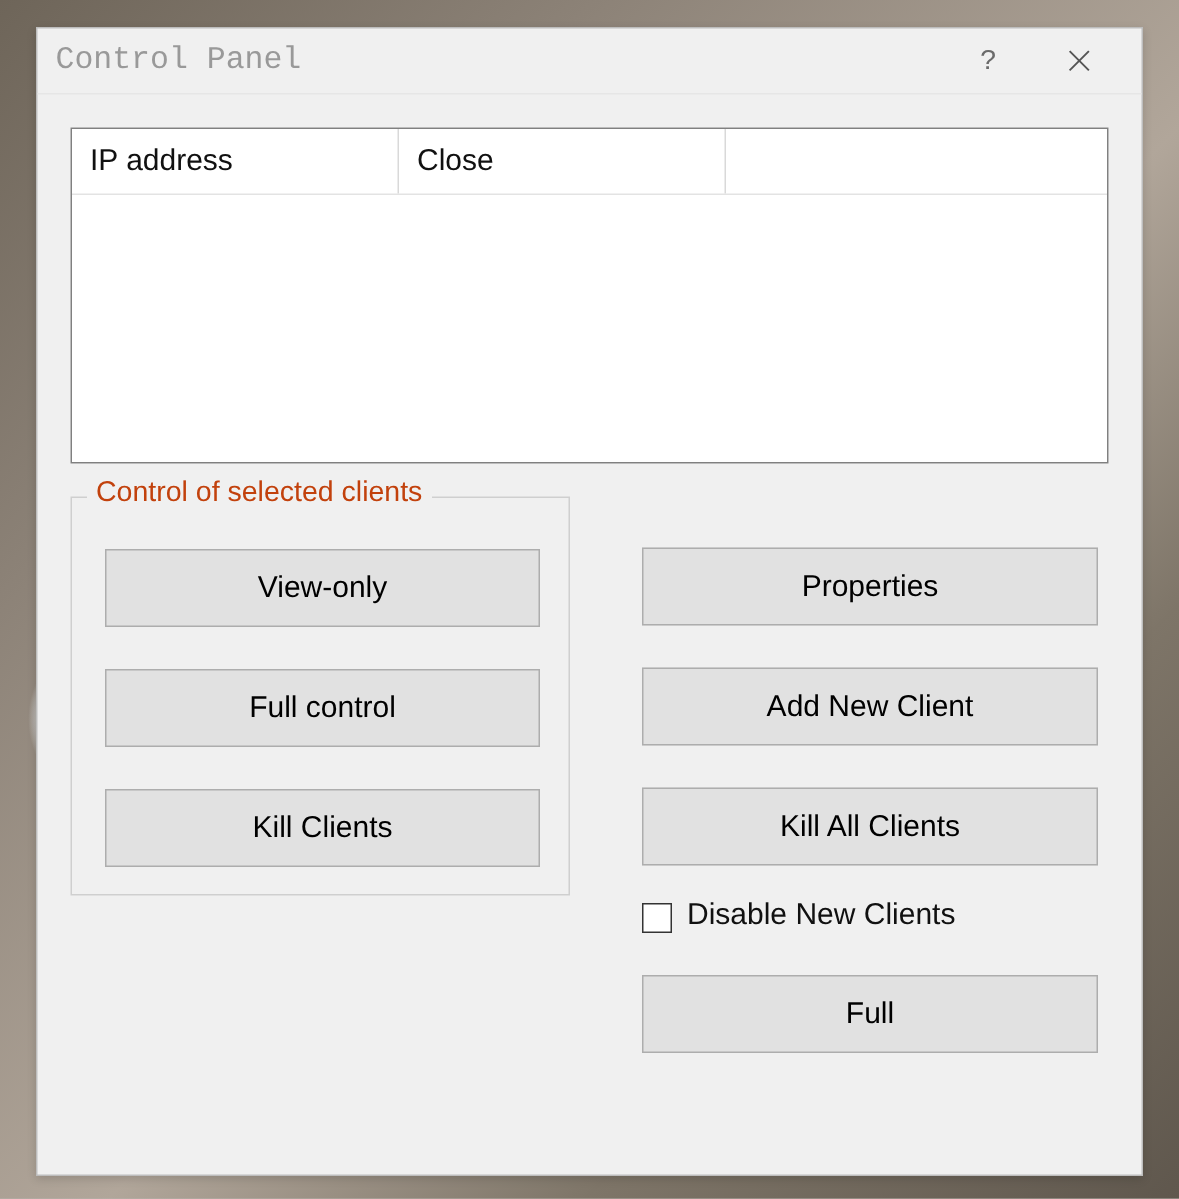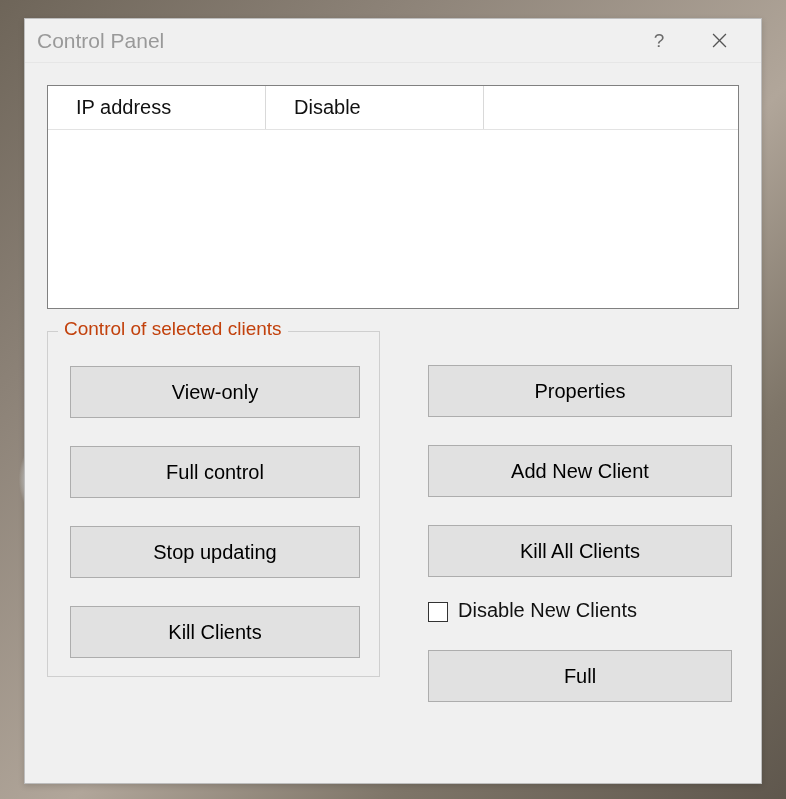--- a/index.html
+++ b/index.html
@@ -24,20 +24,21 @@
     box-shadow: 0 2px 6px rgba(0,0,0,0.15);
     display: flex;
     flex-direction: column;
   }
   .titlebar {
     height: 44px;
     display: flex;
     align-items: center;
     padding: 0 0 0 12px;
     border-bottom: 1px solid #e6e6e6;
+    font-family: Liberation Mono, monospace;
   }
   .titlebar .title {
     color: #999999;
     font-size: 21px;
     font-weight: 300;
     flex: 1 1 auto;
   }
   .titlebar-buttons {
     display: flex;
     gap: 20px;
@@ -73,21 +74,21 @@
   .lv-header {
     display: flex;
     height: 44px;
     background: #ffffff;
     border-bottom: 1px solid #e3e3e3;
   }
   .lv-col {
     height: 100%;
     border-right: 1px solid #d9d9d9;
     display: flex; align-items: center;
-    padding: 0 28px;
+    padding: 0 12px;
     font-size: 20px;
     color: #111;
   }
   .lv-col.col1 { width: 218px; }
   .lv-col.col2 { width: 218px; }
   .lv-col.col3 { flex: 1 1 auto; border-right: none; }
 
   .lower {
     display: flex;
     gap: 48px;
@@ -164,31 +165,30 @@
         </svg>
       </div>
     </div>
   </div>
 
   <div class="content">
 
     <div class="listview">
       <div class="lv-header">
         <div class="lv-col col1">IP address</div>
-        <div class="lv-col col2">Disable</div>
+        <div class="lv-col col2">Close</div>
         <div class="lv-col col3"></div>
       </div>
     </div>
 
     <div class="lower">
       <div class="groupbox">
         <div class="groupbox-legend">Control of selected clients</div>
         <button class="btn">View-only</button>
         <button class="btn">Full control</button>
-        <button class="btn">Stop updating</button>
         <button class="btn">Kill Clients</button>
       </div>
 
       <div class="right-col">
         <button class="btn">Properties</button>
         <button class="btn">Add New Client</button>
         <button class="btn">Kill All Clients</button>
         <div class="checkbox-row">
           <span class="chkbox"></span>
           <span>Disable New Clients</span>

